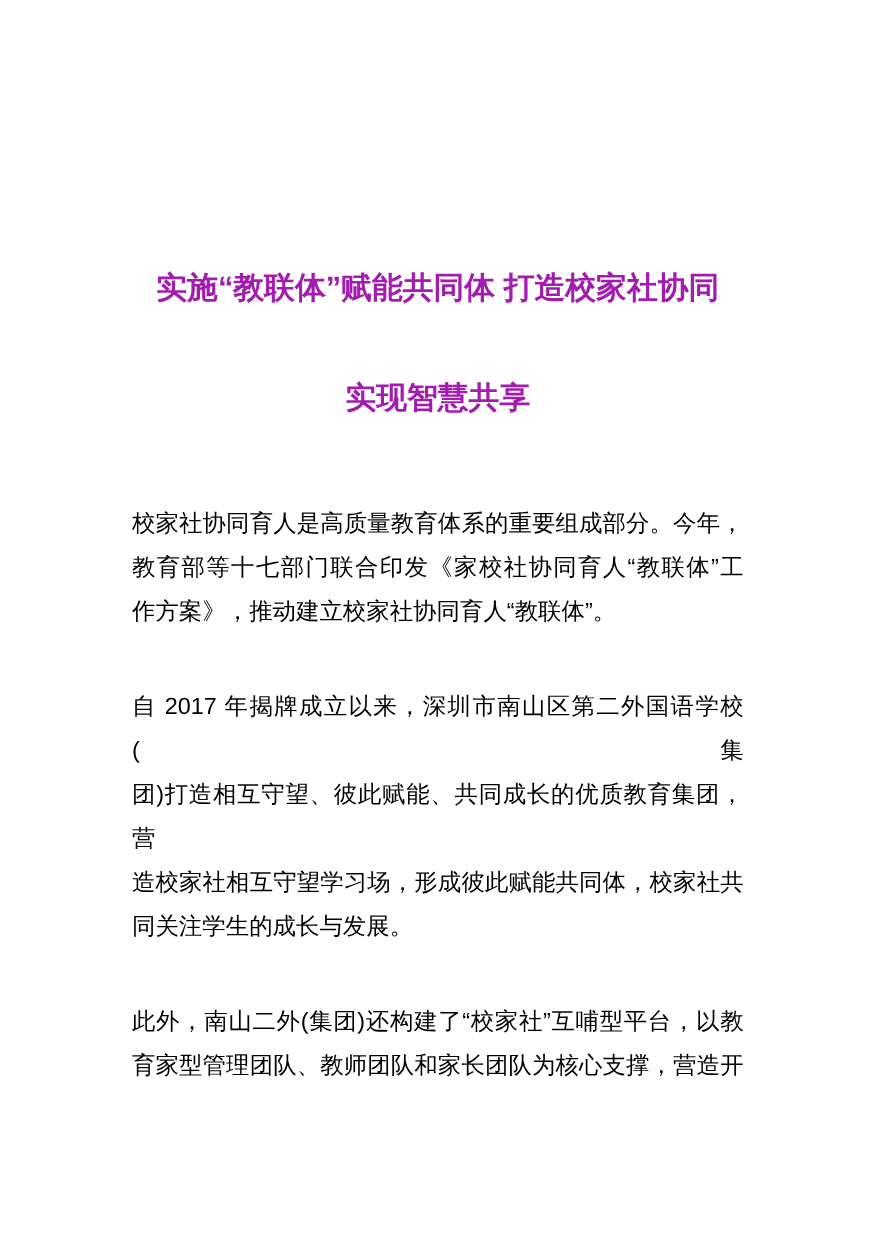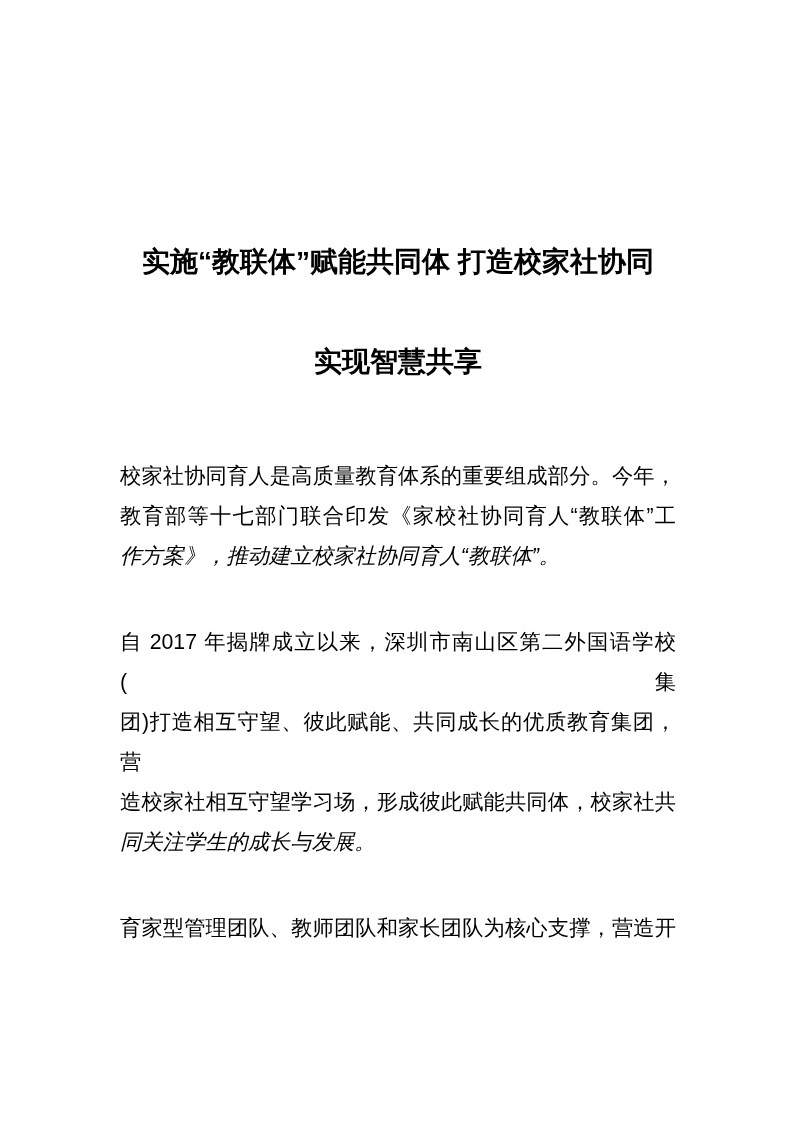--- a/index.html
+++ b/index.html
@@ -20,21 +20,21 @@
     position: absolute;
     left: 120px;
     width: 556px;
     top: 0;
   }
   .doc-title {
     margin-top: 212px;
     text-align: center;
     font-weight: bold;
     font-size: 28px;
-    color: #000000;
+    color: #a21caf;
   }
   .doc-title .title-line {
     line-height: 100px;
     white-space: nowrap;
   }
   .doc-body {
     margin-top: 44px;
     font-size: 21.3px;
     color: #000000;
   }
@@ -42,21 +42,20 @@
     margin: 0 0 46px 0;
   }
   .para .line {
     line-height: 40px;
     text-align: justify;
     text-align-last: justify;
   }
   .para .line.last {
     text-align: center;
     text-align-last: left;
-    font-style: italic;
   }
 </style>
 </head>
 <body>
 
 <div class="page">
   <div class="content">
     <div class="doc-title">
       <div class="title-line">实施“教联体”赋能共同体 打造校家社协同</div>
       <div class="title-line">实现智慧共享</div>
@@ -67,17 +66,18 @@
           <div class="line">教育部等十七部门联合印发《家校社协同育人“教联体”工</div>
           <div class="line last">作方案》，推动建立校家社协同育人“教联体”。</div>
         </div>
         <div class="para">
           <div class="line">自 2017 年揭牌成立以来，深圳市南山区第二外国语学校(集</div>
           <div class="line">团)打造相互守望、彼此赋能、共同成长的优质教育集团，营</div>
           <div class="line">造校家社相互守望学习场，形成彼此赋能共同体，校家社共</div>
           <div class="line last">同关注学生的成长与发展。</div>
         </div>
         <div class="para">
+          <div class="line">此外，南山二外(集团)还构建了“校家社”互哺型平台，以教</div>
           <div class="line">育家型管理团队、教师团队和家长团队为核心支撑，营造开</div>
         </div>
       </div>
   </div>
 </div>
 
 </body></html>

